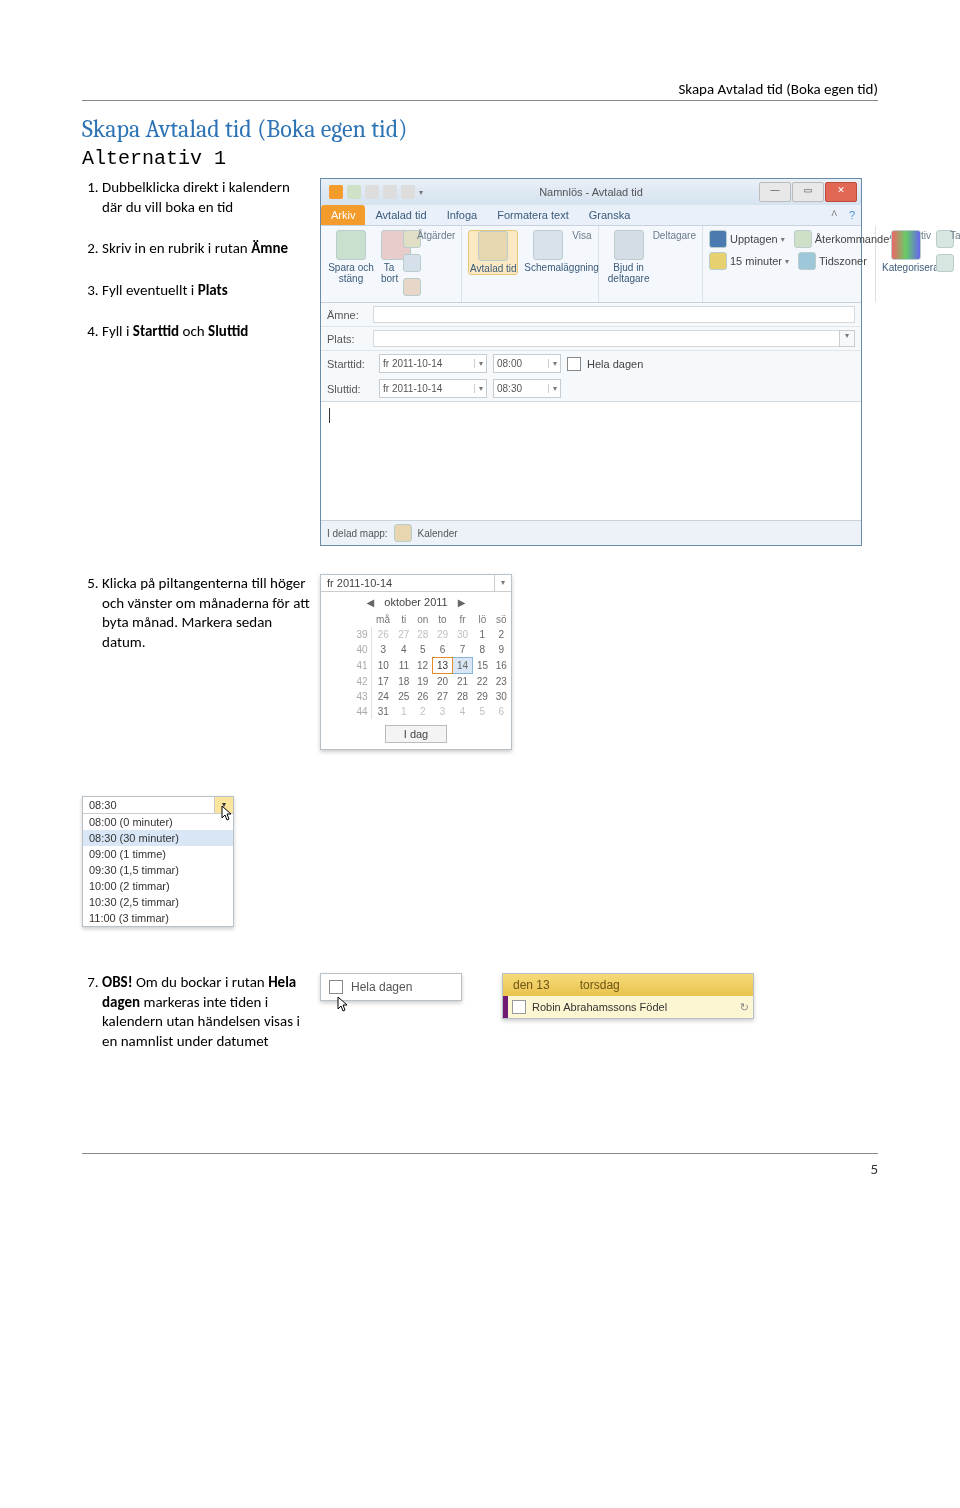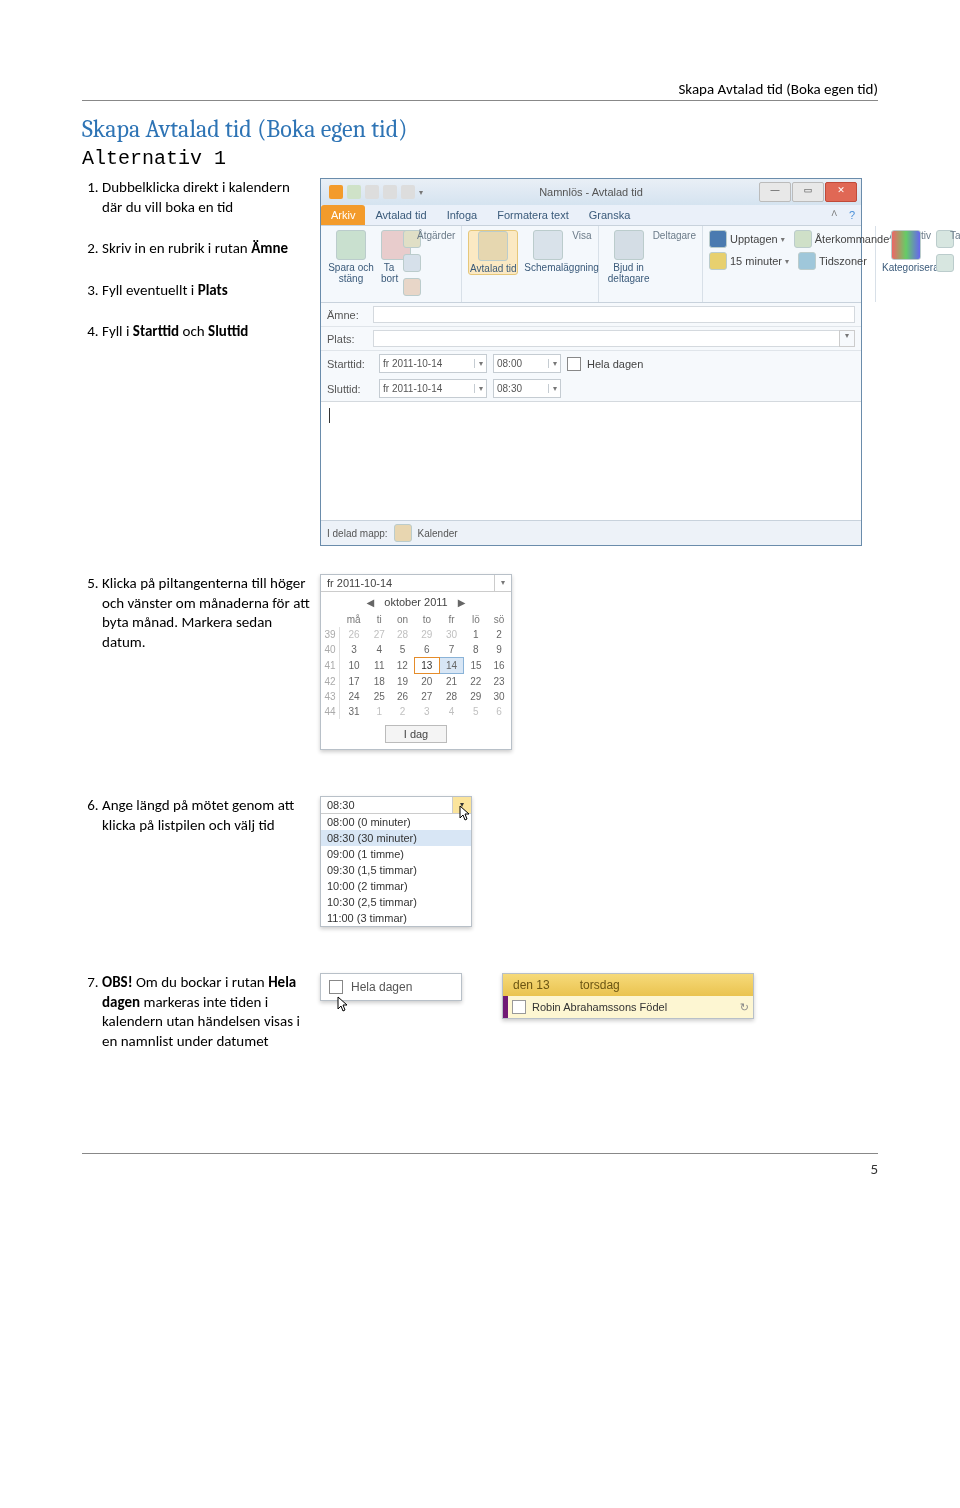--- a/index.html
+++ b/index.html
@@ -98,21 +98,21 @@
     box-shadow:0 2px 4px rgba(0,0,0,0.2);
   }
   .dpick .top { display:flex; border-bottom:1px solid #ccc;}
   .dpick .top .fld{flex:1; padding:2px 6px;}
   .dpick .top .darrow{width:16px;text-align:center;border-left:1px solid #ccc;color:#777;font-size:8px;padding-top:3px;}
   .dpick .monthrow{ display:flex; align-items:center; justify-content:center; padding:4px 6px; gap:10px; color:#444;}
   .dpick .monthrow .nav{cursor:pointer; color:#666; font-size:10px;}
   .dpick table{ width:100%; border-collapse:collapse; font-size:10px; text-align:center;}
   .dpick th{ color:#777; font-weight:normal; padding:2px 0;}
   .dpick td{ padding:2px 0; color:#666;}
-  .dpick td.wk{ color:#aaa; border-right:1px solid #e0e0e0; width:18px;}
+  .dpick td.wk{ color:#aaa; border-right:1px solid #e0e0e0; width:18px;padding-left:32px;}
   .dpick td.out{ color:#c0c0c0;}
   .dpick td.today{ border:1px solid #e58c2a; color:#333; background:#fff;}
   .dpick td.sel{ background:#d8e6f5; border:1px solid #8ab3d8;}
   .dpick .todaybtn{ margin:6px auto; text-align:center; width:60px; border:1px solid #bbb; background:#f4f4f4; padding:2px 0; font-size:11px;}
 
   
   .tdd {
     width:150px;
     border:1px solid #b8c0c8;
     font-family:"Segoe UI",Tahoma,sans-serif;
@@ -455,25 +455,20 @@
                 <td class="out">6</td>
               </tr>
             </tbody>
         </table>
         <div class="todaybtn">I dag</div>
       </div>
     </div>
   </div>
 
   <div class="flex-row" style="margin-top:46px">
-    <div class="left-col">
-      <ol start="6">
-        <li>Ange längd på mötet genom att klicka på listpilen och välj tid</li>
-      </ol>
-    </div>
     <div class="right-col">
       <div class="tdd">
         <div class="top">
           <div class="fld">08:30</div>
           <div class="ddbtn">▾
             <svg class="cursor-svg" style="position:absolute;left:6px;top:8px">
                 <path d="M1 1 L1 13 L4 10 L6 15 L8 14 L6 9 L10 9 Z" fill="#fff" stroke="#000" stroke-width="1"></path>
               </svg>
           </div>
         </div>

